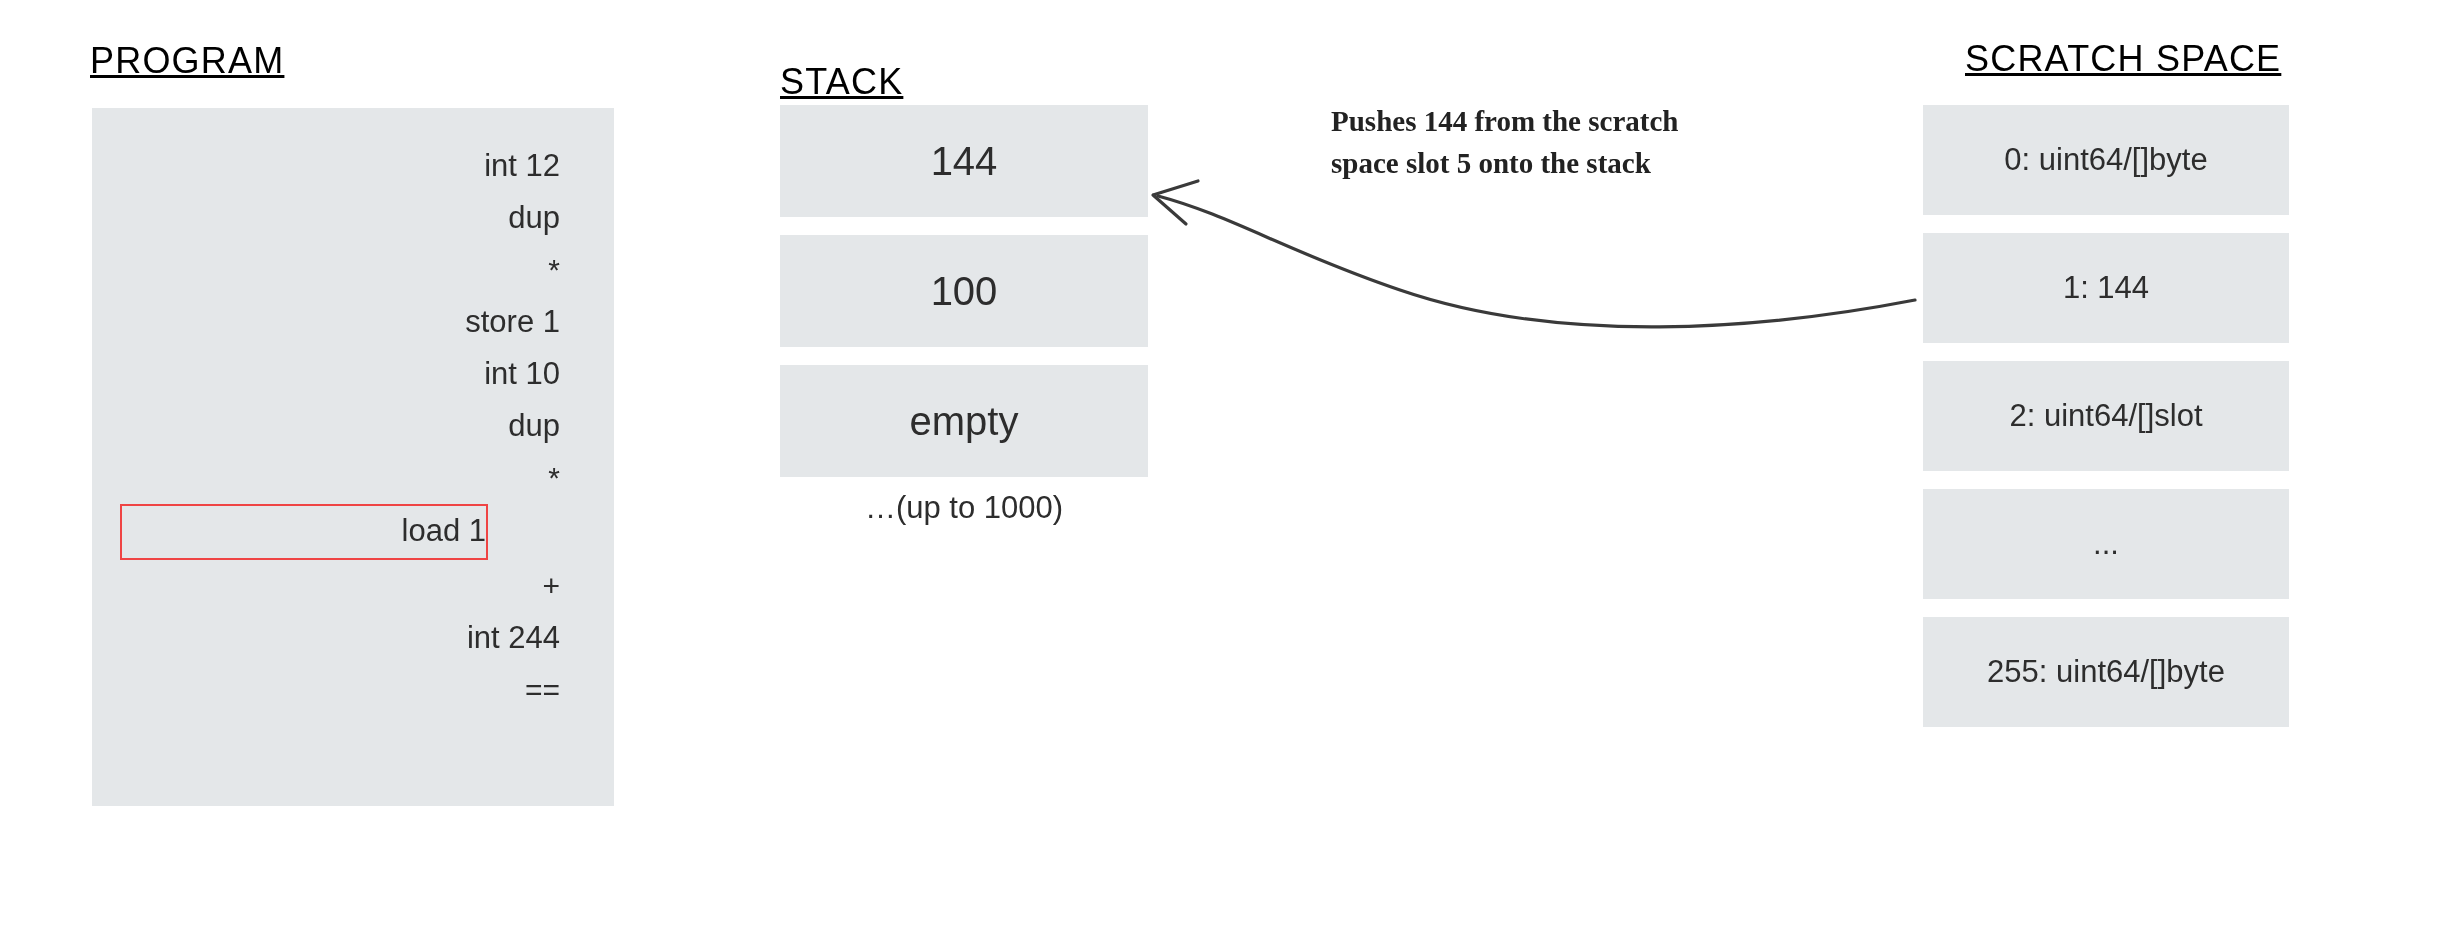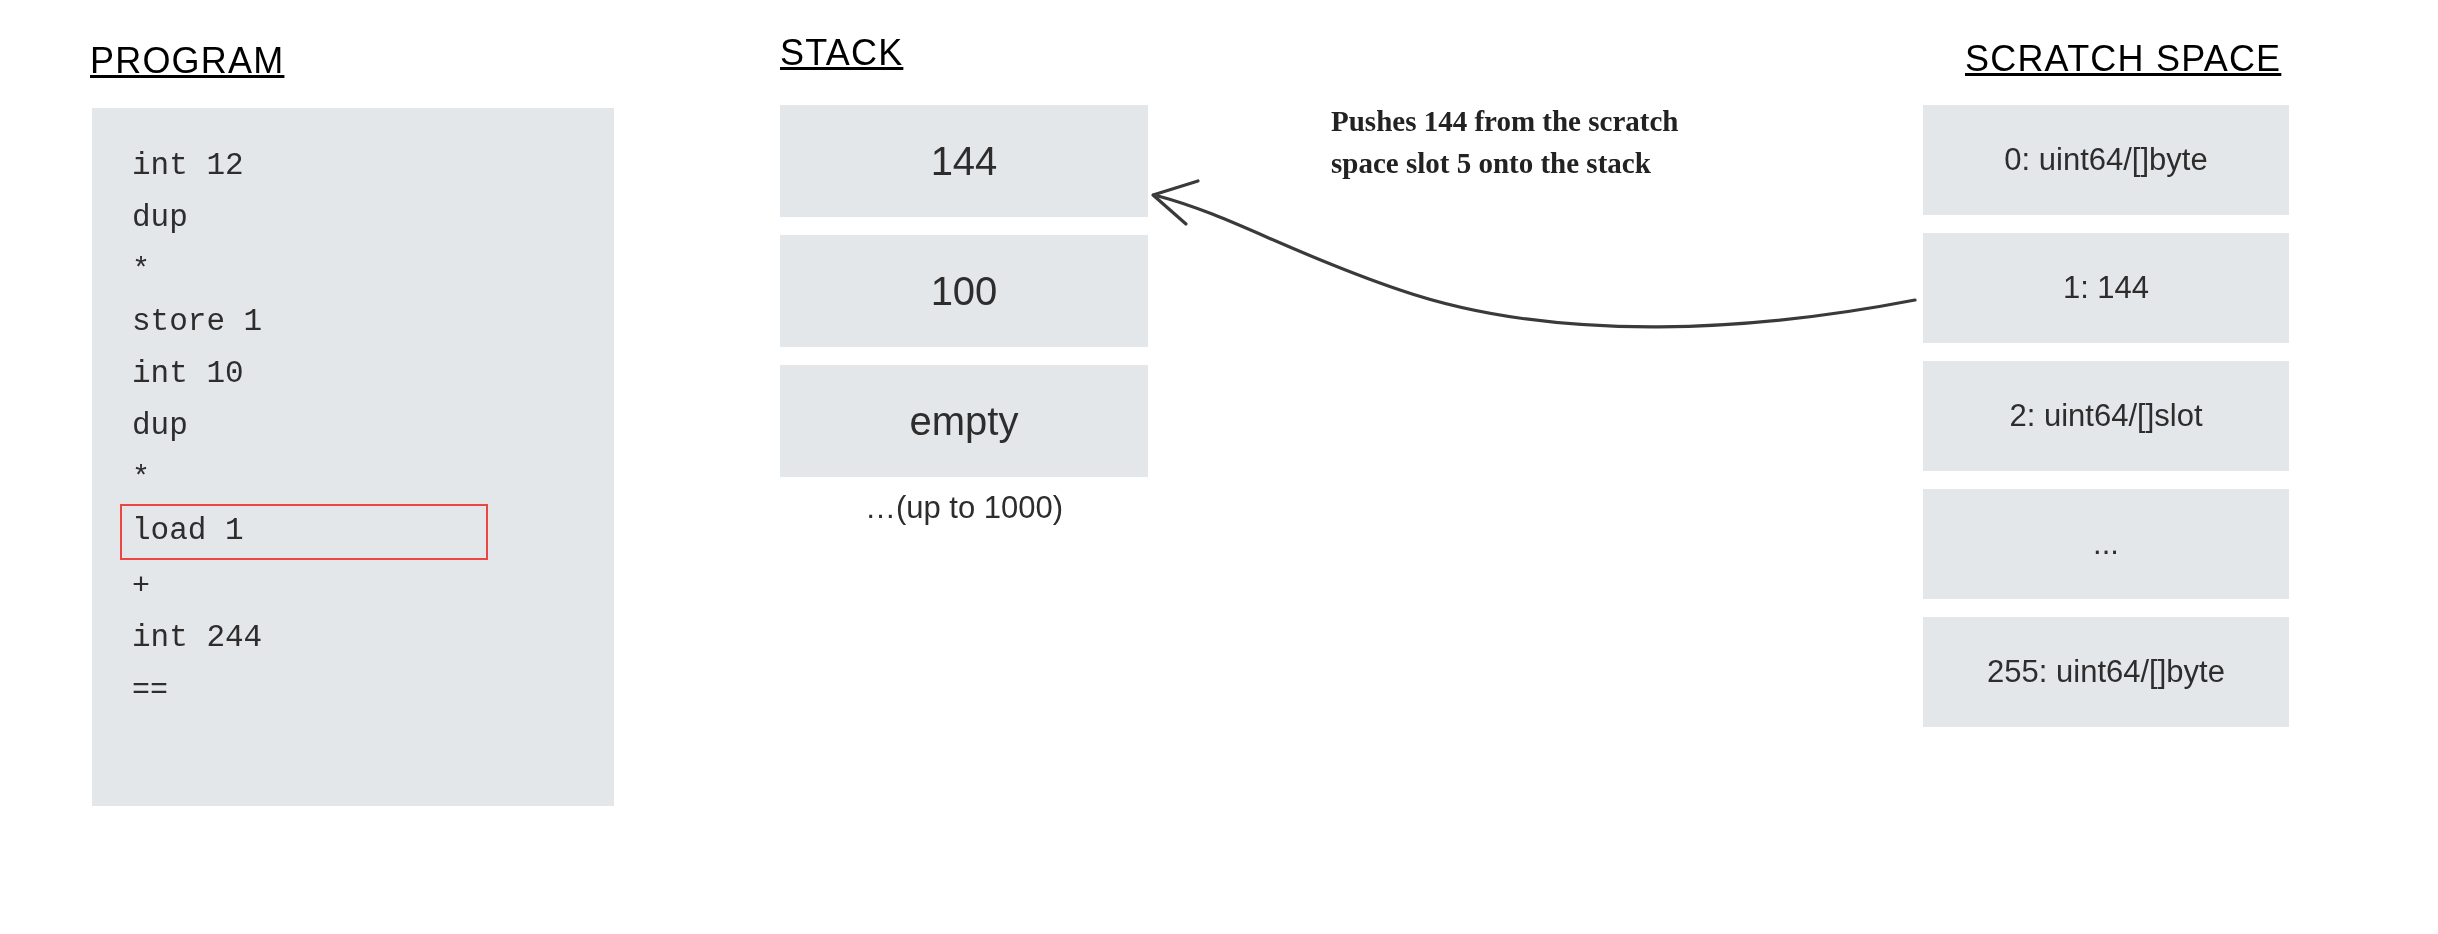--- a/index.html
+++ b/index.html
@@ -26,47 +26,48 @@
     font-family: "Liberation Sans", sans-serif;
     font-size: 36px;
     font-weight: 400;
     letter-spacing: 1.2px;
     color: #000000;
     white-space: nowrap;
     text-align: left;
     text-decoration: underline;
   }
   #program-title { left: 90px;  top: 40px; width: 530px; }
-  #stack-title   { left: 780px; top: 32px; width: 370px; }
+  #stack-title   { left: 780px; top: 61px; width: 370px; }
   #scratch-title { left: 1965px;top: 38px; width: 400px; }
 
   
   #program-panel {
     position: absolute;
     left: 92px;
     top: 108px;
     width: 522px;
     height: 698px;
     background: #e4e7e9;
   }
   #program-list {
     position: absolute;
     left: 130px;
     top: 140px;
     width: 430px;
   }
   .prog-row {
     height: 52px;
     line-height: 52px;
-    font-family: Liberation Mono, monospace;
+    font-family: Liberation Sans, sans-serif;
     font-size: 31px;
     color: #2d2d2d;
     white-space: nowrap;
     box-sizing: border-box;
     padding-left: 2px;
+    text-align: right;
   }
   .prog-row.sym {
     font-size: 30px;
   }
   .prog-row.highlight {
     position: relative;
     width: 368px;
     border: 2px solid #ef4444;
     padding-left: 10px;
     margin-left: -10px;

